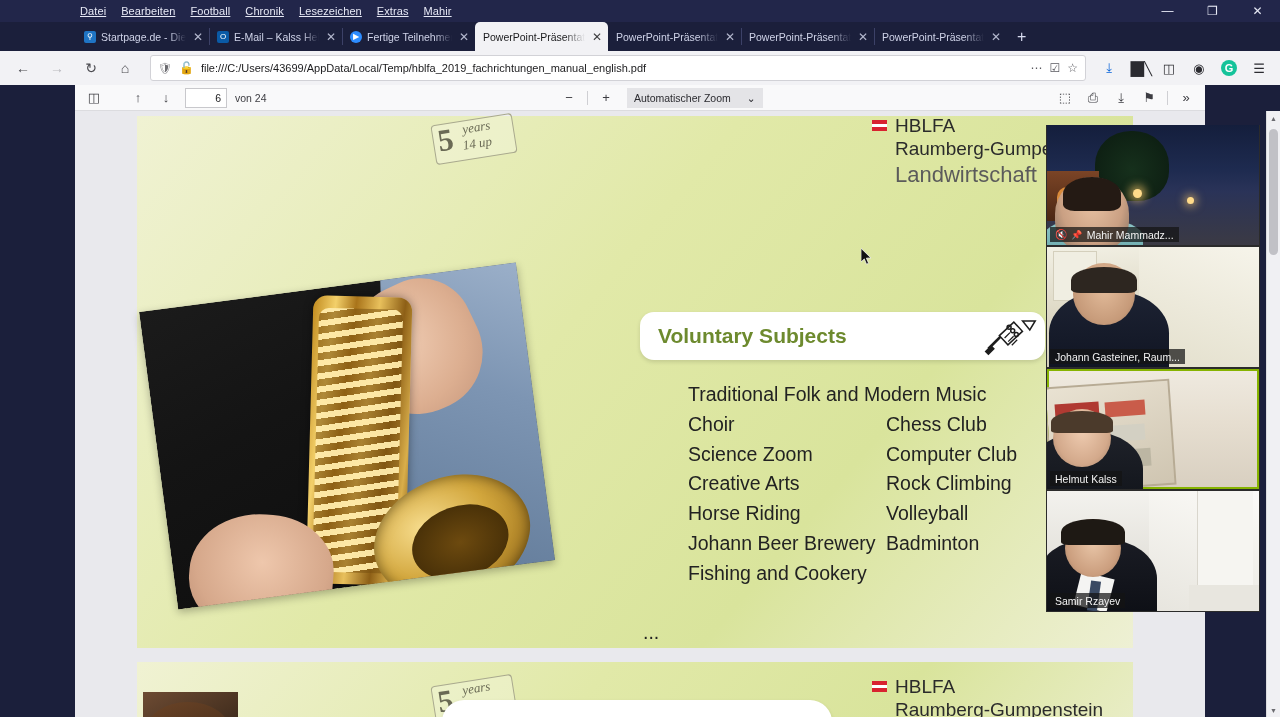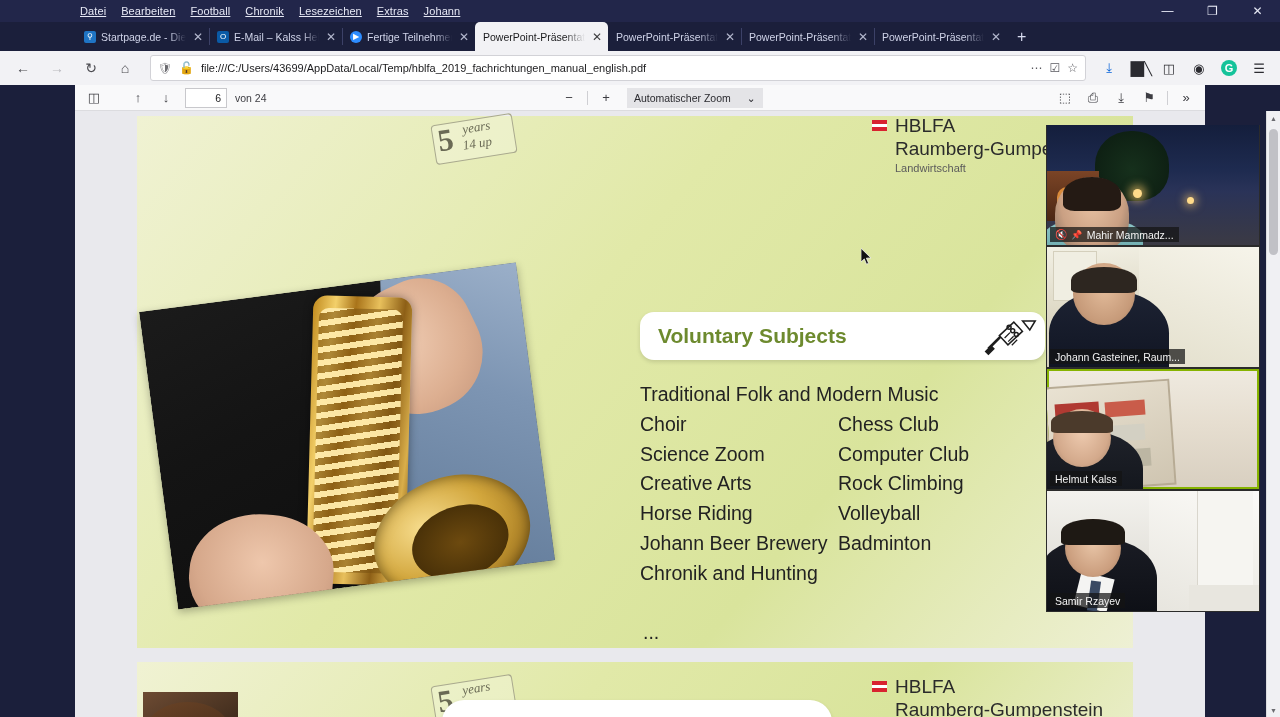--- a/index.html
+++ b/index.html
@@ -97,21 +97,21 @@
                       letter-spacing:-.2px; }
 
   .brand { position:absolute; display:flex; gap:8px; }
   .flag { width:15px; height:11px; margin-top:5px; display:flex; flex-direction:column;
           border:0; }
   .flag i { display:block; height:3.6px; }
   .flag .r { background:#d8232f; }
   .flag .w { background:#fff; }
   .brandtxt .b1 { font-size:19px; color:#2b2b2b; line-height:1.2; }
   .brandtxt .b2 { font-size:19px; color:#2b2b2b; line-height:1.2; }
-  .brandtxt .b3 { font-size:11px; color:#5b5b5b; line-height:1.3; }
+  .brandtxt .b3 { font-size:22px; color:#5b5b5b; line-height:1.3; }
 
   .photo { position:absolute; overflow:hidden; transform:rotate(-7.5deg);
            box-shadow:0 3px 8px rgba(0,0,0,.28); }
   .photo .sky { position:absolute; inset:0;
         background:linear-gradient(160deg,#1b1b1b 0%,#141414 38%,#0d0d0d 100%); }
   .photo .jeans { position:absolute; right:-6%; top:-4%; width:46%; height:108%;
         background:linear-gradient(200deg,#9fb3cc 0%,#7d95b3 40%,#5f7896 100%);
         transform:rotate(6deg); border-radius:16px 0 0 22px; }
   .photo .hand1 { position:absolute; right:12%; top:2%; width:34%; height:44%;
         background:radial-gradient(ellipse at 40% 40%,#f0cdb4 0%,#dcae90 60%,#c4957a 100%);
@@ -135,21 +135,21 @@
 
   .vscard { position:absolute; background:#fff; border-radius:14px;
             box-shadow:0 2px 4px rgba(0,0,0,.13); display:flex; align-items:center;
             padding:0 18px; }
   .vscard .vstitle { font-size:21px; font-weight:bold; color:#6d8a2e; }
   .trumpet { position:absolute; right:8px; top:6px; width:54px; height:40px;
              color:#1d1d1d; }
 
   .subjects { position:absolute; display:grid; grid-template-columns:198px auto;
               row-gap:0px; }
-  .subjects div { font-size:19.5px; color:#222; line-height:29.8px; white-space:nowrap; }
+  .subjects div { font-size:19.5px; color:#222; line-height:29.8px; white-space:nowrap;margin-left:48px; }
   .subjects .wide { grid-column:1 / span 2; }
   .ellipsis { position:absolute; font-size:19.5px; color:#222; }
 
   .nextphoto { position:absolute; left:6px; top:30px; width:95px; height:136px;
                background:linear-gradient(150deg,#6d4b33 0%,#3d2a1b 46%,#8a6a4d 100%);
                overflow:hidden; }
   .nextphoto .hair { position:absolute; left:2px; top:10px; width:86px; height:62px;
                background:linear-gradient(160deg,#6b4427 0%,#3c2615 100%);
                border-radius:50% 50% 38% 38%; }
 
@@ -254,21 +254,21 @@
 <div id="app">
 
   <div class="titlebar">
     <div class="menu">
       <span><u>Datei</u></span>
       <span><u>Bearbeiten</u></span>
       <span><u>Football</u></span>
       <span><u>Chronik</u></span>
       <span><u>Lesezeichen</u></span>
       <span><u>Extras</u></span>
-      <span><u>Johann</u></span>
+      <span><u>Mahir</u></span>
     </div>
     <div class="wincontrols">
       <div>—</div>
       <div>❐</div>
       <div>✕</div>
     </div>
   </div>
 
   <div class="tabstrip">
     <div class="tab">
@@ -410,21 +410,21 @@
         <div>Choir</div>
         <div>Chess Club</div>
         <div>Science Zoom</div>
         <div>Computer Club</div>
         <div>Creative Arts</div>
         <div>Rock Climbing</div>
         <div>Horse Riding</div>
         <div>Volleyball</div>
         <div>Johann Beer Brewery</div>
         <div>Badminton</div>
-        <div>Chronik and Hunting</div>
+        <div>Fishing and Cookery</div>
       </div>
       <div class="ellipsis" style="left:506px; top:505px;">...</div>
     </div>
 
     <div class="slide slide2">
       <div class="nextphoto">
         <div class="hair"></div>
       </div>
       <div class="stamp" style="left:296px; top:18px;">
         <div class="stampbox">

